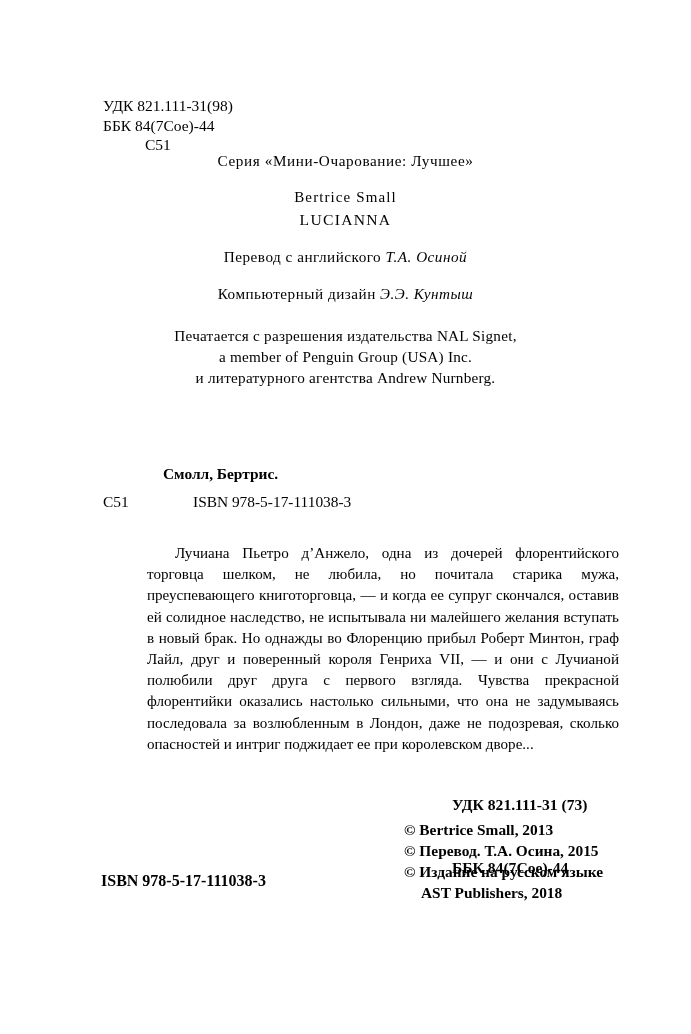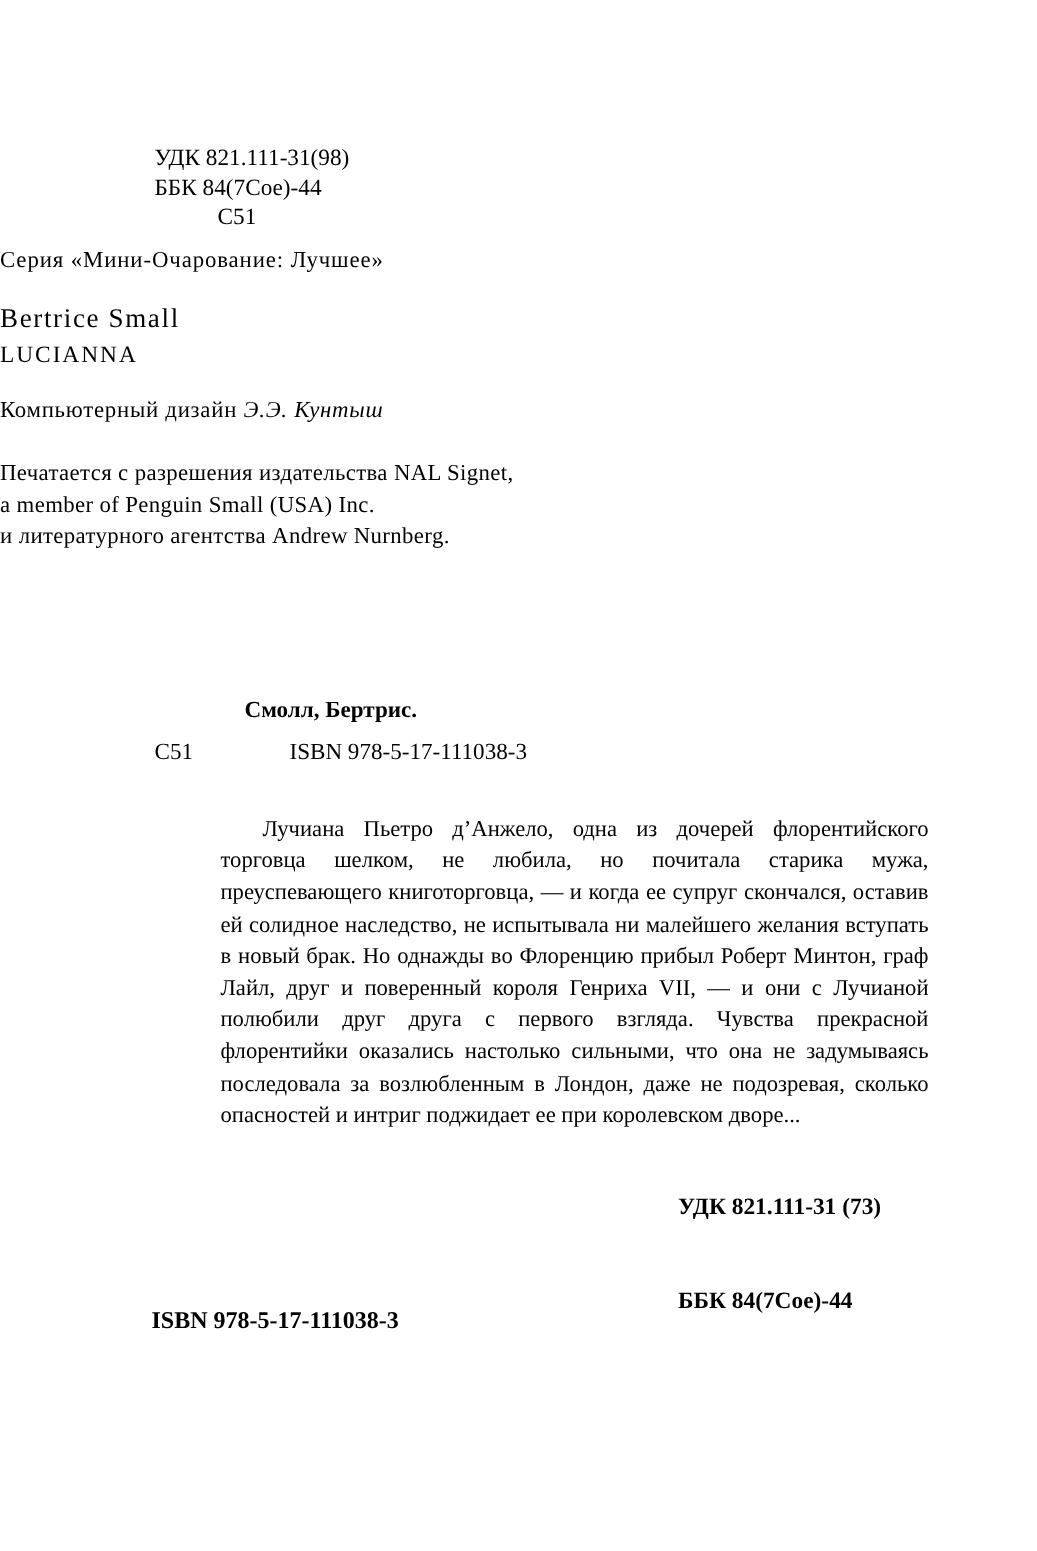--- a/index.html
+++ b/index.html
@@ -34,29 +34,30 @@
   .udk-block .line-c51 {
     white-space: pre;
     padding-left: 42px;
   }
 
   
   .center-group {
     position: absolute;
     left: 0;
     right: 0;
-    top: 165px;
+    top: 152px;
+    text-align: center;
   }
   .series-line {
     font-size: 15.2px;
     letter-spacing: 0.6px;
     margin-bottom: 19px;
   }
   .author-line {
-    font-size: 18px;
+    font-size: 15px;
     letter-spacing: 1.1px;
     margin-bottom: 5px;
     margin-top: 12px;
   }
   .title-line {
     font-size: 15.6px;
     letter-spacing: 1.3px;
     margin-bottom: 19px;
   }
   .translator-line {
@@ -174,39 +175,46 @@
   <div class="udk-block">
     <div class="line-udk">УДК 821.111-31(98)</div>
     <div class="line-bbk">ББК 84(7Сое)-44</div>
     <div class="line-c51">С51</div>
   </div>
 
   <div class="center-group">
     <div class="series-line">Серия «Мини-Очарование: Лучшее»</div>
     <div class="author-line">Bertrice Small</div>
     <div class="title-line">LUCIANNA</div>
+    <div class="translator-line"><span>Перевод с английского </span><span class="it">Т.А. Осиной</span></div>
     <div class="designer-line"><span>Компьютерный дизайн </span><span class="it">Э.Э. Кунтыш</span></div>
     <div class="permission">
       <div>Печатается с разрешения издательства NAL Signet,</div>
-      <div>a member of Penguin Small (USA) Inc.</div>
+      <div>a member of Penguin Group (USA) Inc.</div>
       <div>и литературного агентства Andrew Nurnberg.</div>
     </div>
   </div>
 
   <div class="record">
     <div class="record-head">Смолл, Бертрис.</div>
     <div class="record-body">
       <span class="record-sigla">С51</span>
       <div class="record-isbn">ISBN 978-5-17-111038-3</div>
     </div>
   </div>
 
   <div class="annotation">Лучиана Пьетро д’Анжело, одна из дочерей флорентийского торговца шелком, не любила, но почитала старика мужа, преуспевающего книготорговца, — и когда ее супруг скончался, оставив ей солидное наследство, не испытывала ни малейшего желания вступать в новый брак. Но однажды во Флоренцию прибыл Роберт Минтон, граф Лайл, друг и поверенный короля Генриха VII, — и они с Лучианой полюбили друг друга с первого взгляда. Чувства прекрасной флорентийки оказались настолько сильными, что она не задумываясь последовала за возлюбленным в Лондон, даже не подозревая, сколько опасностей и интриг поджидает ее при королевском дворе...</div>
 
   <div class="codes-bottom">
     <div>УДК 821.111-31 (73)</div>
     <div>ББК 84(7Сое)-44</div>
   </div>
 
+  <div class="copyright">
+    <div class="cp-line">© Bertrice Small, 2013</div>
+    <div class="cp-line">© Перевод. Т.А. Осина, 2015</div>
+    <div class="cp-line">© Издание на русском языке</div>
+    <div class="cp-cont">AST Publishers, 2018</div>
+  </div>
 
   <div class="isbn-bottom">ISBN 978-5-17-111038-3</div>
 
 </div>
 
 </body></html>

